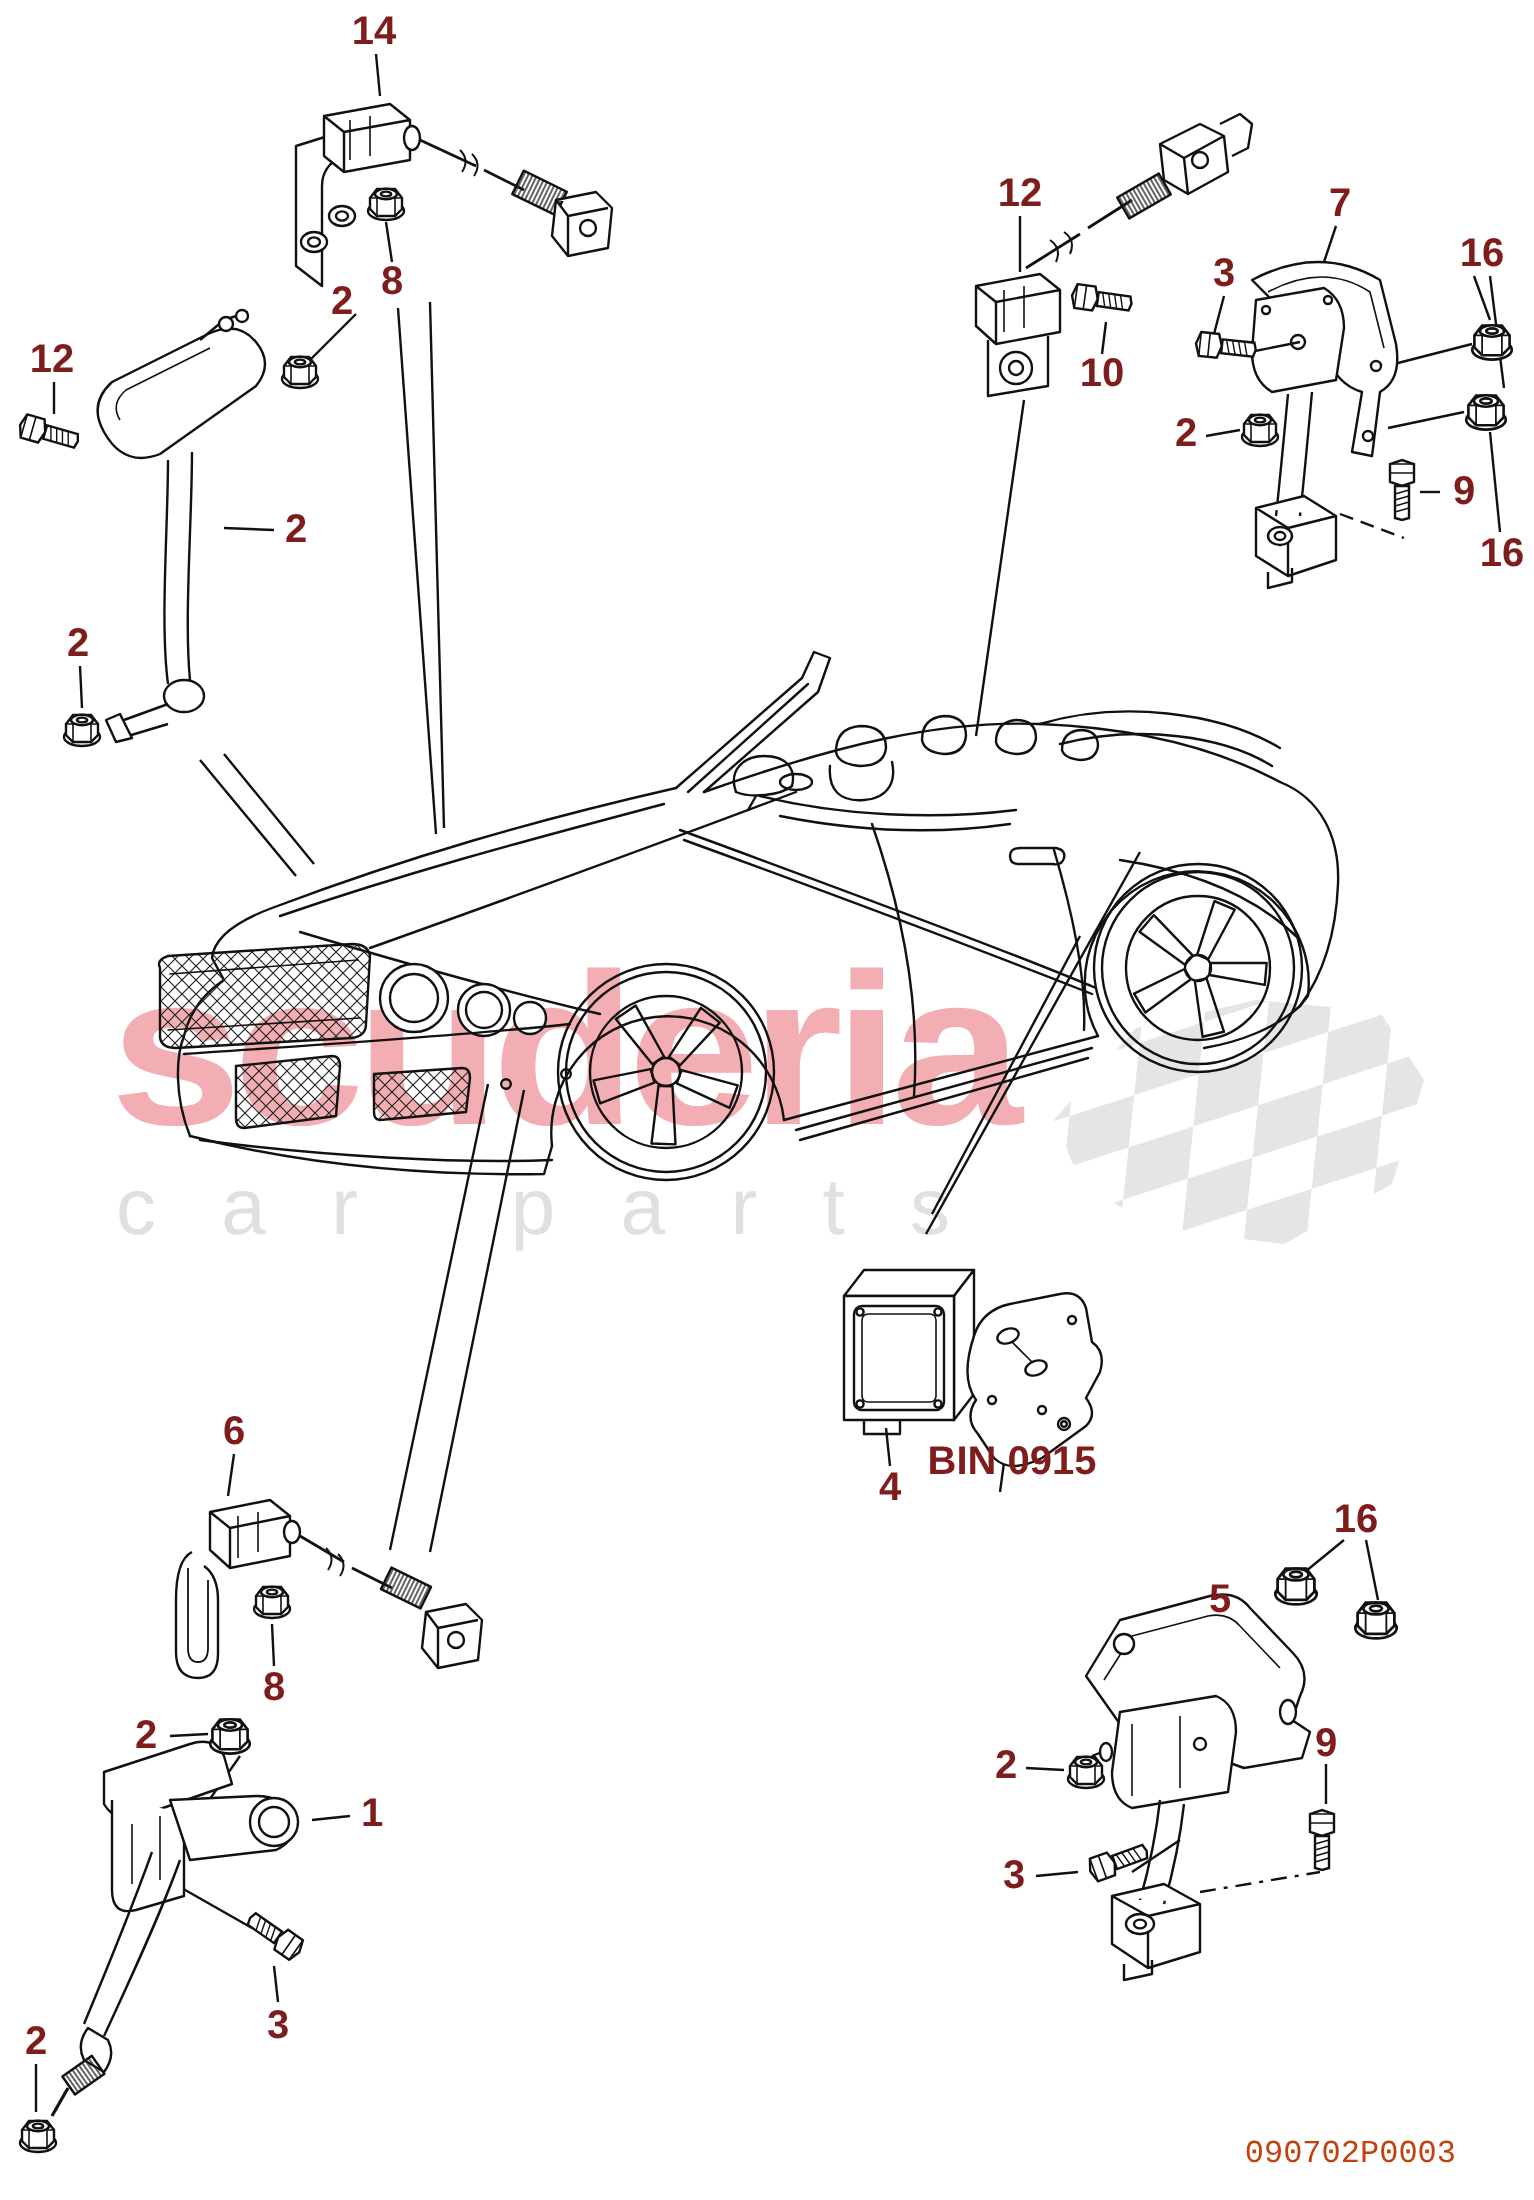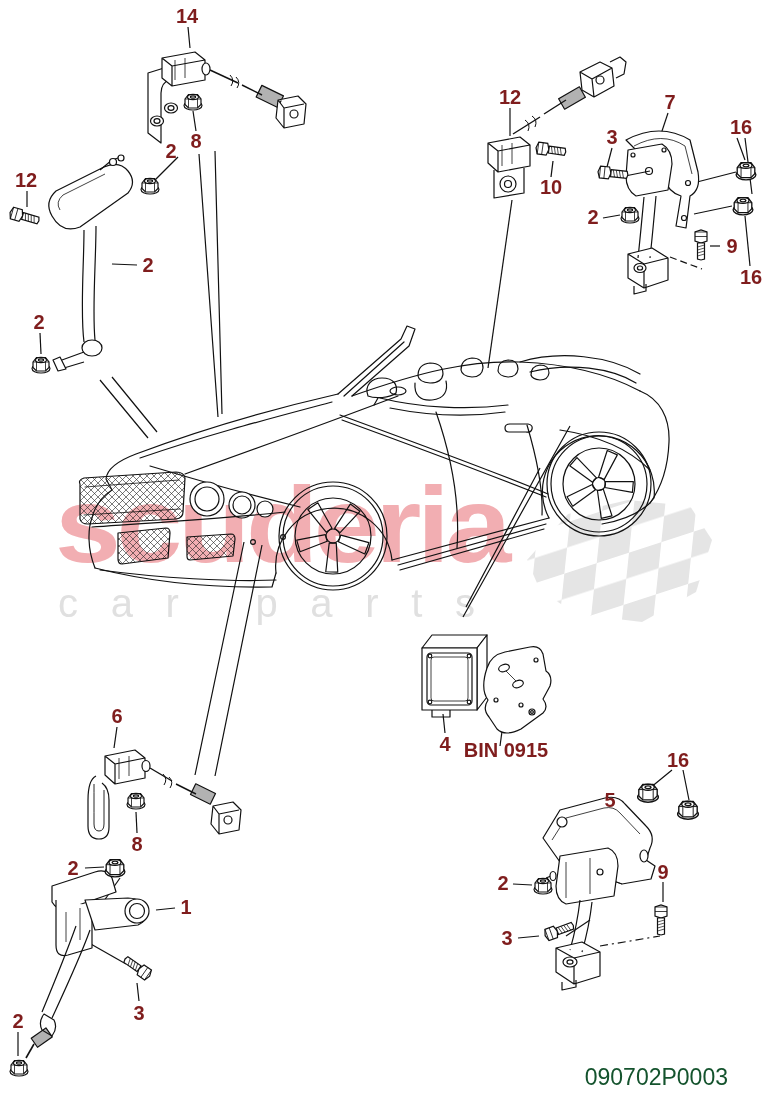--- a/index.html
+++ b/index.html
@@ -1,22 +1,22 @@
 <!DOCTYPE html>
 <html><head>
 <meta charset="utf-8">
 <style>
   html,body{margin:0;padding:0;background:#fff;}
   .stage{position:relative;width:767px;height:1100px;background:#ffffff;overflow:hidden;
          font-family:"Liberation Sans", sans-serif;}
   .stage svg{position:absolute;left:0;top:0;}
   .callout{position:absolute;transform:translate(-50%,-50%);font-weight:bold;font-size:20px;
            color:#7f1d1d;white-space:nowrap;line-height:1;letter-spacing:0;}
-  .footer-code{position:absolute;font-size:23px;font-weight:normal;color:#14532d;
-               transform:translate(-100%,-50%);white-space:nowrap;}
+  .footer-code{position:absolute;font-size:16px;font-weight:normal;color:#c2410c;
+               transform:translate(-100%,-50%);white-space:nowrap;font-family:Liberation Mono, monospace;}
 </style>
 </head>
 <body>
 
 <div class="stage">
 
 <svg width="767" height="1100" viewBox="0 0 767 1100">
   <defs>
     <pattern id="chk" width="68" height="48" patternUnits="userSpaceOnUse" patternTransform="rotate(-18) skewX(-24)">
       <rect x="0" y="0" width="34" height="24" fill="#e5e5e5"></rect>
@@ -325,21 +325,21 @@
 <div class="callout" style="left:39px;top:322px">2</div>
 <div class="callout" style="left:510px;top:97px">12</div>
 <div class="callout" style="left:551px;top:187px">10</div>
 <div class="callout" style="left:612px;top:137px">3</div>
 <div class="callout" style="left:670px;top:102px">7</div>
 <div class="callout" style="left:741px;top:127px">16</div>
 <div class="callout" style="left:593px;top:217px">2</div>
 <div class="callout" style="left:732px;top:246px">9</div>
 <div class="callout" style="left:751px;top:277px">16</div>
 <div class="callout" style="left:445px;top:744px">4</div>
-<div class="callout" style="left:506px;top:750px">BIN 0915</div>
+<div class="callout" style="left:506px;top:731px">BIN 0915</div>
 <div class="callout" style="left:117px;top:716px">6</div>
 <div class="callout" style="left:137px;top:844px">8</div>
 <div class="callout" style="left:73px;top:868px">2</div>
 <div class="callout" style="left:186px;top:907px">1</div>
 <div class="callout" style="left:139px;top:1013px">3</div>
 <div class="callout" style="left:18px;top:1021px">2</div>
 <div class="callout" style="left:678px;top:760px">16</div>
 <div class="callout" style="left:610px;top:800px">5</div>
 <div class="callout" style="left:503px;top:883px">2</div>
 <div class="callout" style="left:663px;top:872px">9</div>

